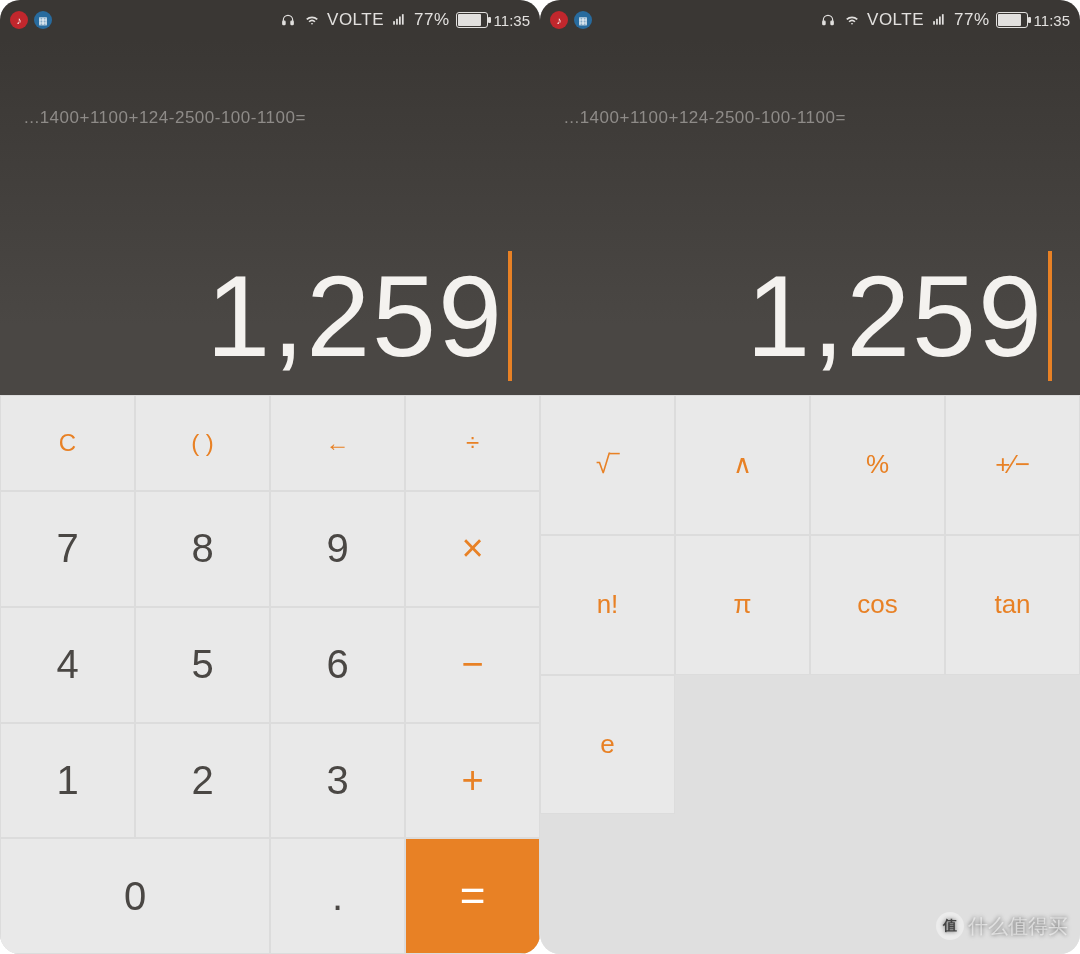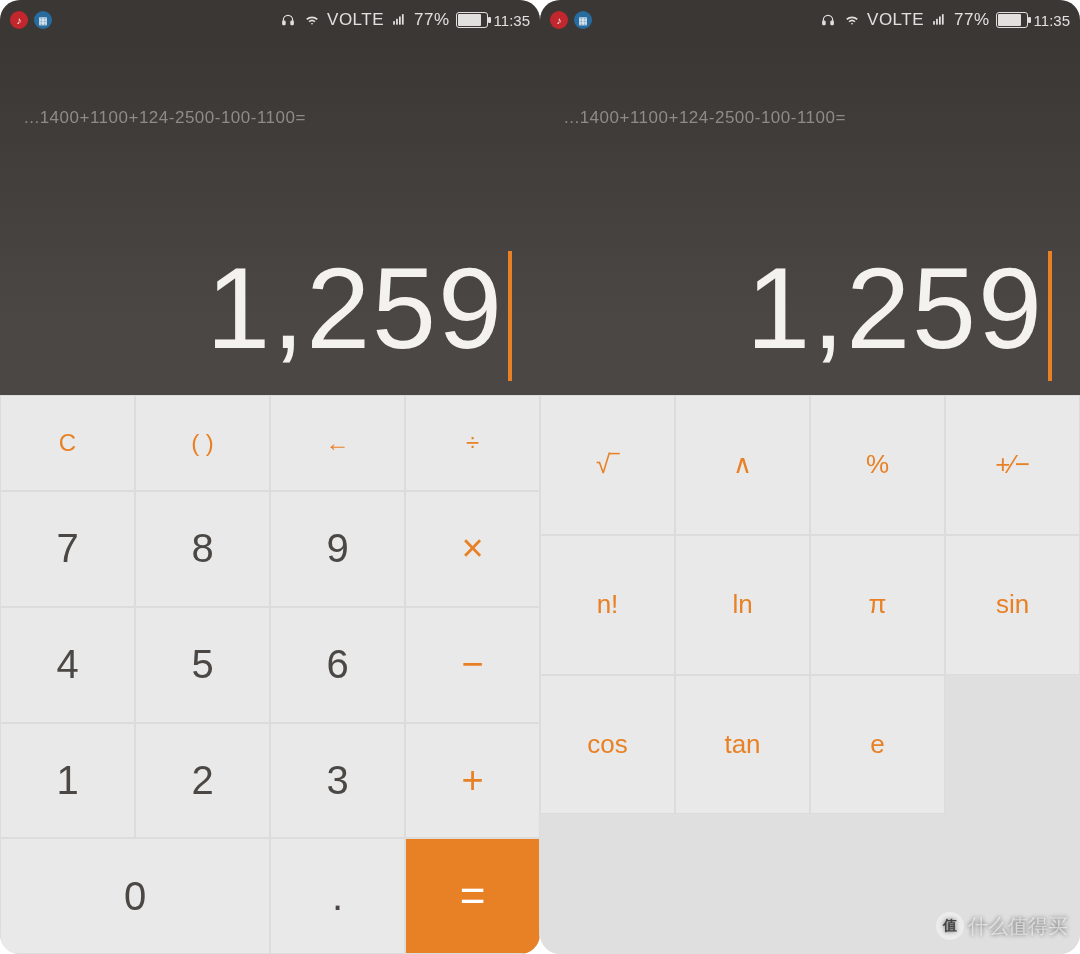--- a/index.html
+++ b/index.html
@@ -66,21 +66,21 @@
   .expr {
     color: #8e8b88;
     font-size: 17px;
     font-weight: 300;
     margin-top: 68px;
     padding-left: 10px;
     white-space: nowrap;
     letter-spacing: 0.5px;
   }
   .result-row {
-    display: flex; justify-content: flex-end; align-items: flex-start;
+    display: flex; justify-content: flex-end; align-items: center;
   }
   .result {
     color: #f4f2ef;
     font-size: 115px;
     font-weight: 100;
     letter-spacing: 2px;
     line-height: 1;
   }
   .cursor {
     width: 4px; height: 130px;
@@ -239,24 +239,22 @@
     </div>
   </div>
 
   <div class="keypad sci">
     <div class="key sci">√‾</div>
     <div class="key sci">∧</div>
     <div class="key sci">%</div>
     <div class="key sci">+⁄−</div>
 
     <div class="key sci">n!</div>
-    <div class="key sci">ln</div>
     <div class="key sci">π</div>
 
-    <div class="key sci">sin</div>
     <div class="key sci">cos</div>
     <div class="key sci">tan</div>
     <div class="key sci">e</div>
 
     <div class="key sci" style="opacity:0"></div>
     <div class="key sci" style="opacity:0"></div>
     <div class="key sci" style="opacity:0"></div>
     <div class="key sci" style="opacity:0"></div>
   </div>
 

